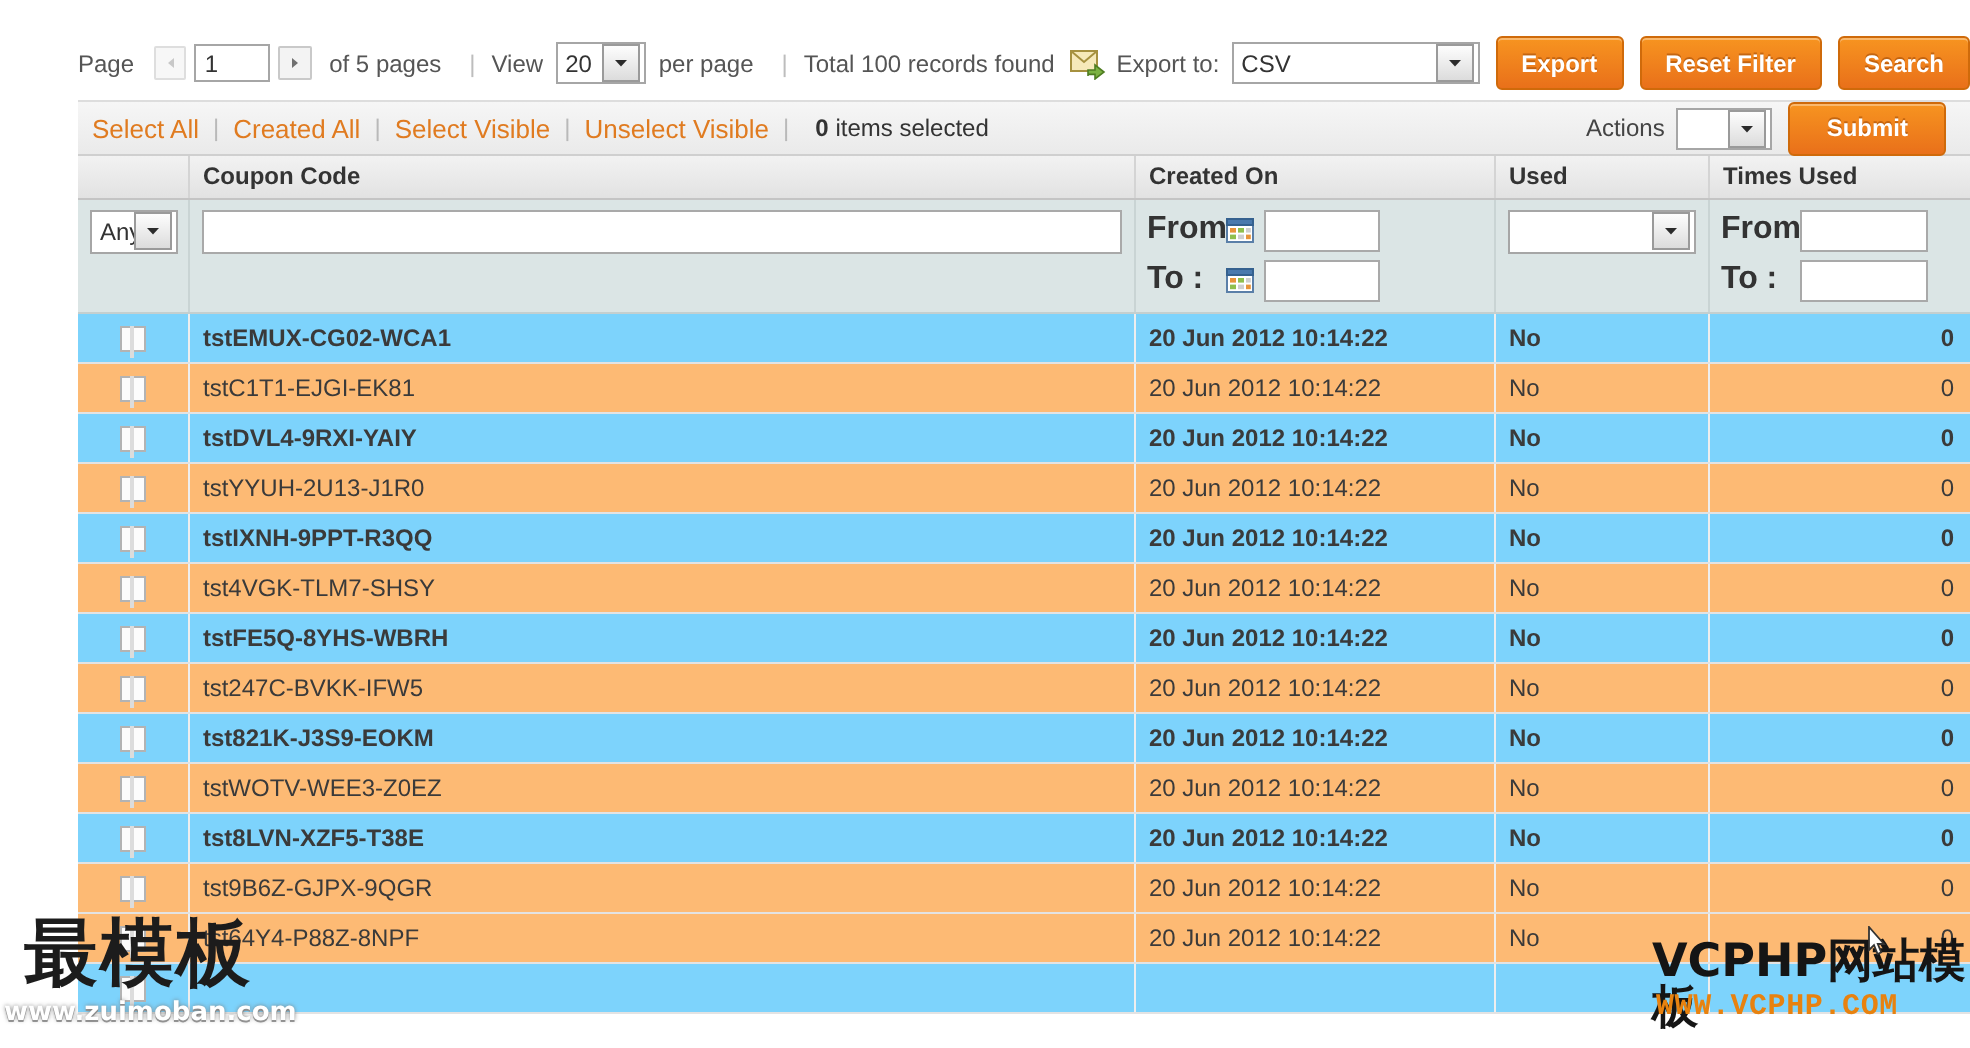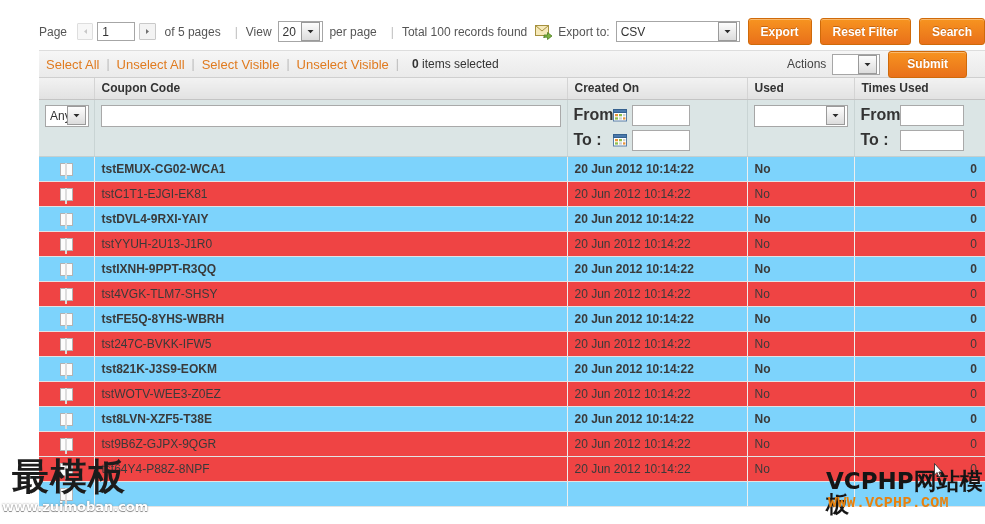--- a/index.html
+++ b/index.html
@@ -65,21 +65,21 @@
   .selbar{
     position:absolute;left:39px;top:50px;width:946px;height:28px;
     background:linear-gradient(#f6f6f6,#eaeaea);
     border-top:1px solid #dddddd;border-bottom:1px solid #cfcfcf;
     display:flex;align-items:center;box-sizing:border-box;padding-left:7px;
   }
   .lnk{color:#e07b20;font-size:13px;text-decoration:none;cursor:pointer;white-space:nowrap;}
   .selbar .sep{color:#b9b9b9;padding:0 7px;}
   .selcount{color:#333;font-size:12px;margin-left:6px;white-space:nowrap;}
   .selcount b{font-weight:bold;}
-  .selbar-right{margin-left:auto;display:flex;align-items:center;padding-right:18px;text-align:center;}
+  .selbar-right{margin-left:auto;display:flex;align-items:center;padding-right:12px;text-align:center;}
   .selbar-right .tb-label{color:#444;}
   .sel-actions{width:48px;}
   .btn-submit{height:25px;padding:0 18px;}
 
   
   .grid{position:absolute;left:39px;top:78px;width:946px;}
   table.g{border-collapse:collapse;width:946px;table-layout:fixed;font-size:12px;}
   table.g th{
     background:linear-gradient(#f2f2f2,#e2e2e2);
     border-bottom:1px solid #c4c4c4;border-right:1px solid #d4d4d4;
@@ -112,21 +112,21 @@
   .cal-ico{width:14px;height:14px;flex:0 0 auto;position:relative;}
   .sel-used{width:100%;height:22px;}
 
   tbody.data td{
     border-bottom:1px solid #e3e3e3;border-right:1px solid #eeeeee;
     height:25px;padding:0 7px;box-sizing:border-box;color:#3a3a3a;font-size:12px;
     vertical-align:middle;white-space:nowrap;overflow:hidden;
   }
   tbody.data td:last-child{border-right:none;}
   tbody.data tr.odd td{background:#7dd3fc;font-weight:bold;}
-  tbody.data tr.even td{background:#ef4444;}
+  tbody.data tr.even td{background:#fdba74;}
   tbody.data td.cb{padding:0;text-align:center;}
   tbody.data td.num{text-align:right;padding-right:8px;}
   .chk{
     width:13px;height:13px;border:1px solid #b3b3b3;background:#fcfcfc;
     display:inline-block;vertical-align:middle;box-sizing:border-box;
   }
   .chk-i{width:9px;height:9px;margin:1px;background:#f0f0f0;border:1px solid #dcdcdc;box-sizing:border-box;}
 
   
   .wm{position:absolute;pointer-events:none;}
@@ -215,21 +215,21 @@
     </span>
 
     <span class="btn">Export</span>
     <span class="btn">Reset Filter</span>
     <span class="btn">Search</span>
   </div>
 
   <div class="selbar">
     <span class="lnk">Select All</span>
     <span class="sep">|</span>
-    <span class="lnk">Unselect All</span>
+    <span class="lnk">Created All</span>
     <span class="sep">|</span>
     <span class="lnk">Select Visible</span>
     <span class="sep">|</span>
     <span class="lnk">Unselect Visible</span>
     <span class="sep">|</span>
     <span class="selcount"><b>0</b> <span>items selected</span></span>
 
     <span class="selbar-right">
       <span class="tb-label">Actions</span>
       <span class="sel sel-actions">

